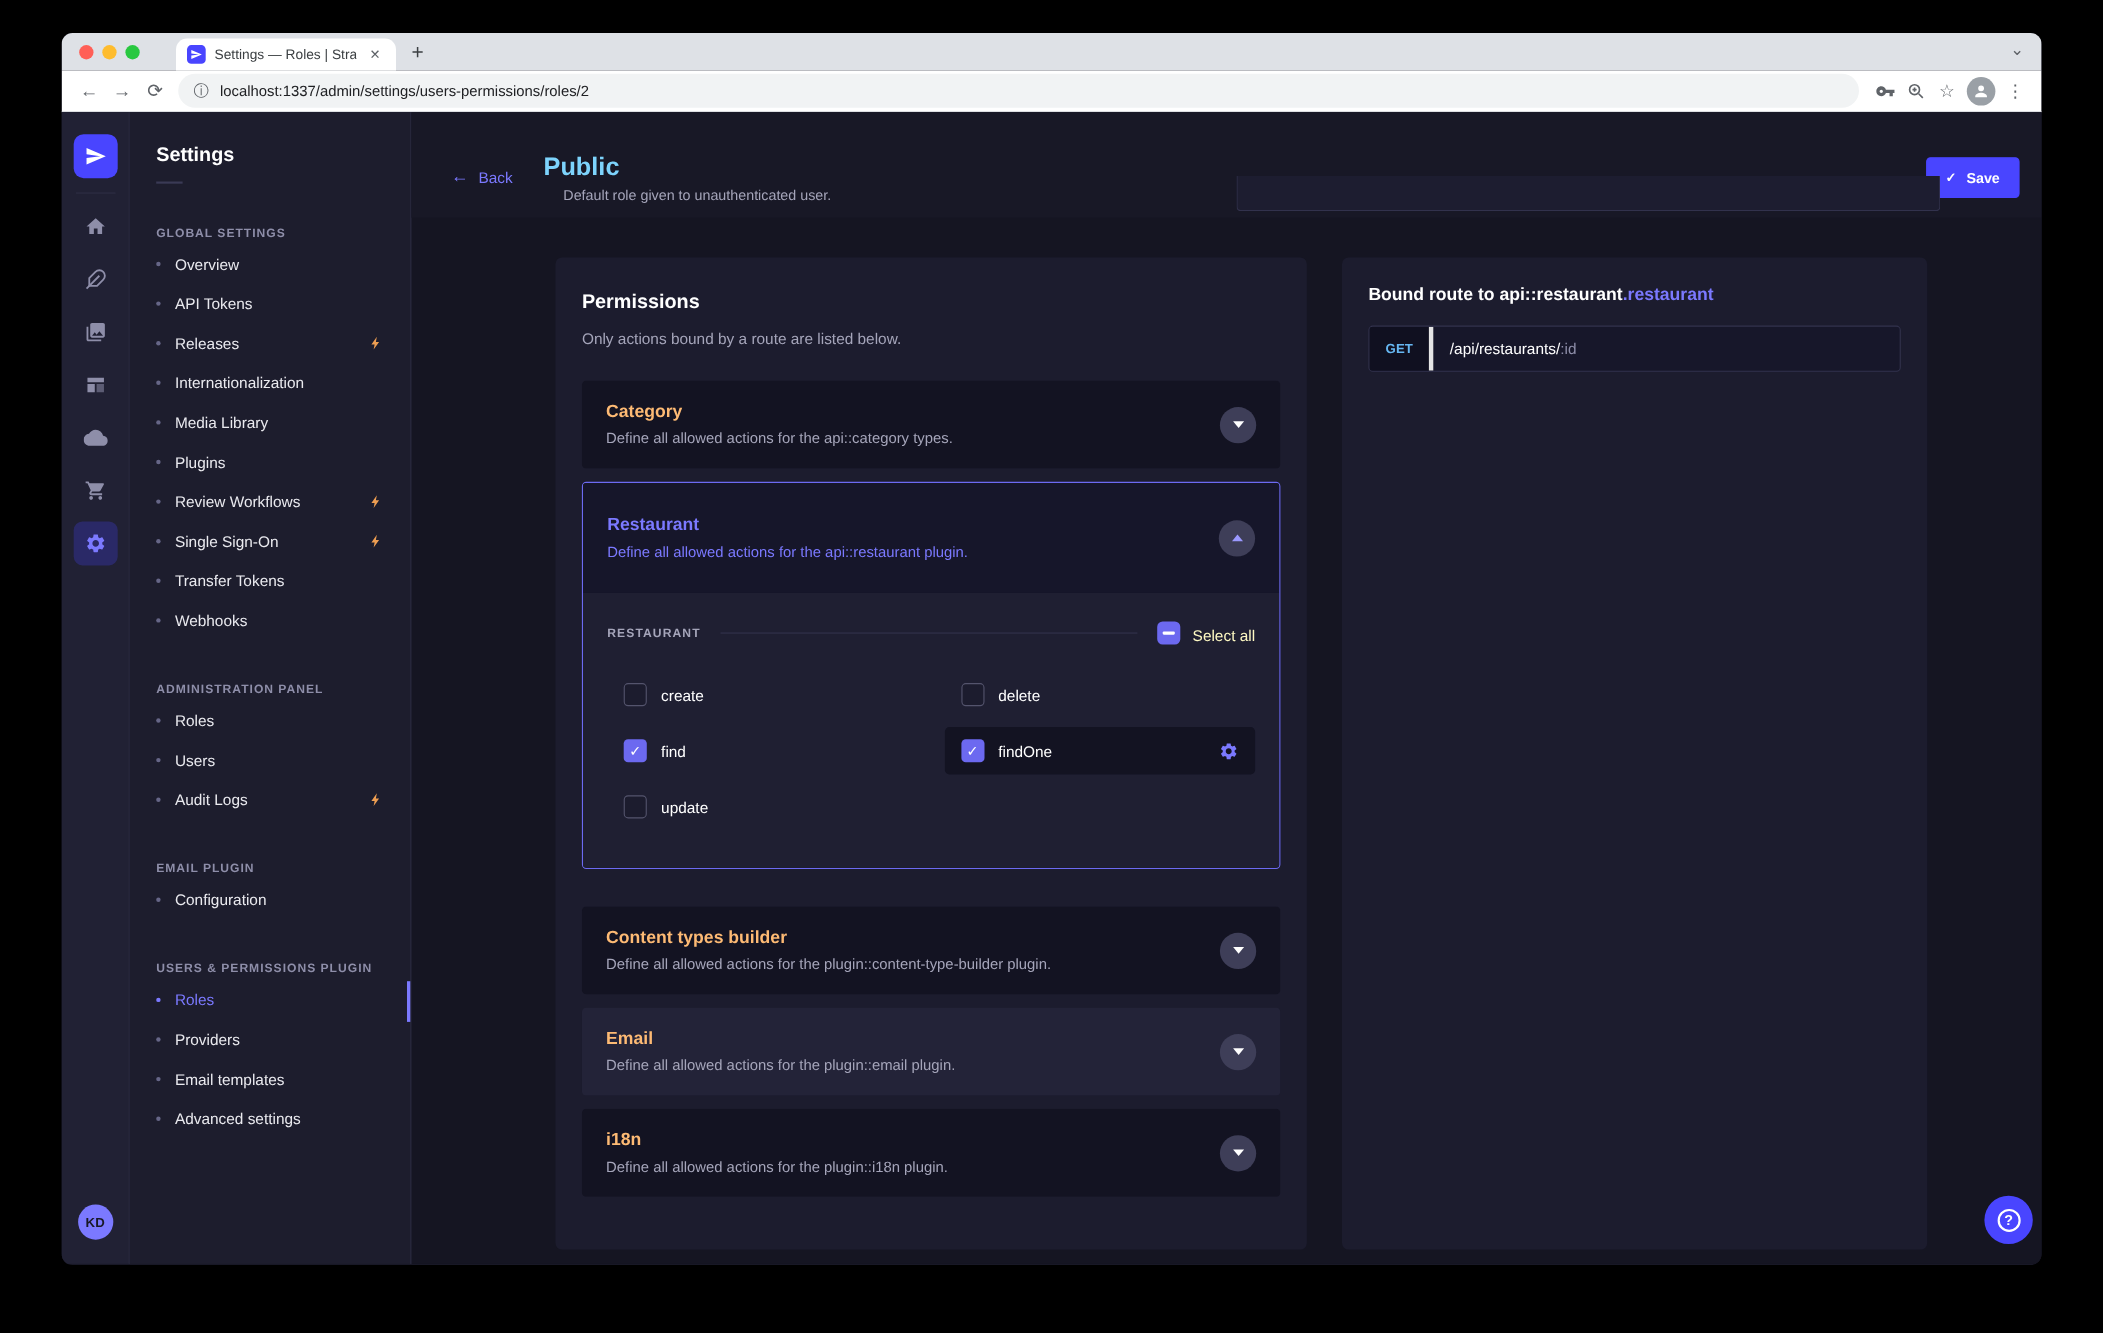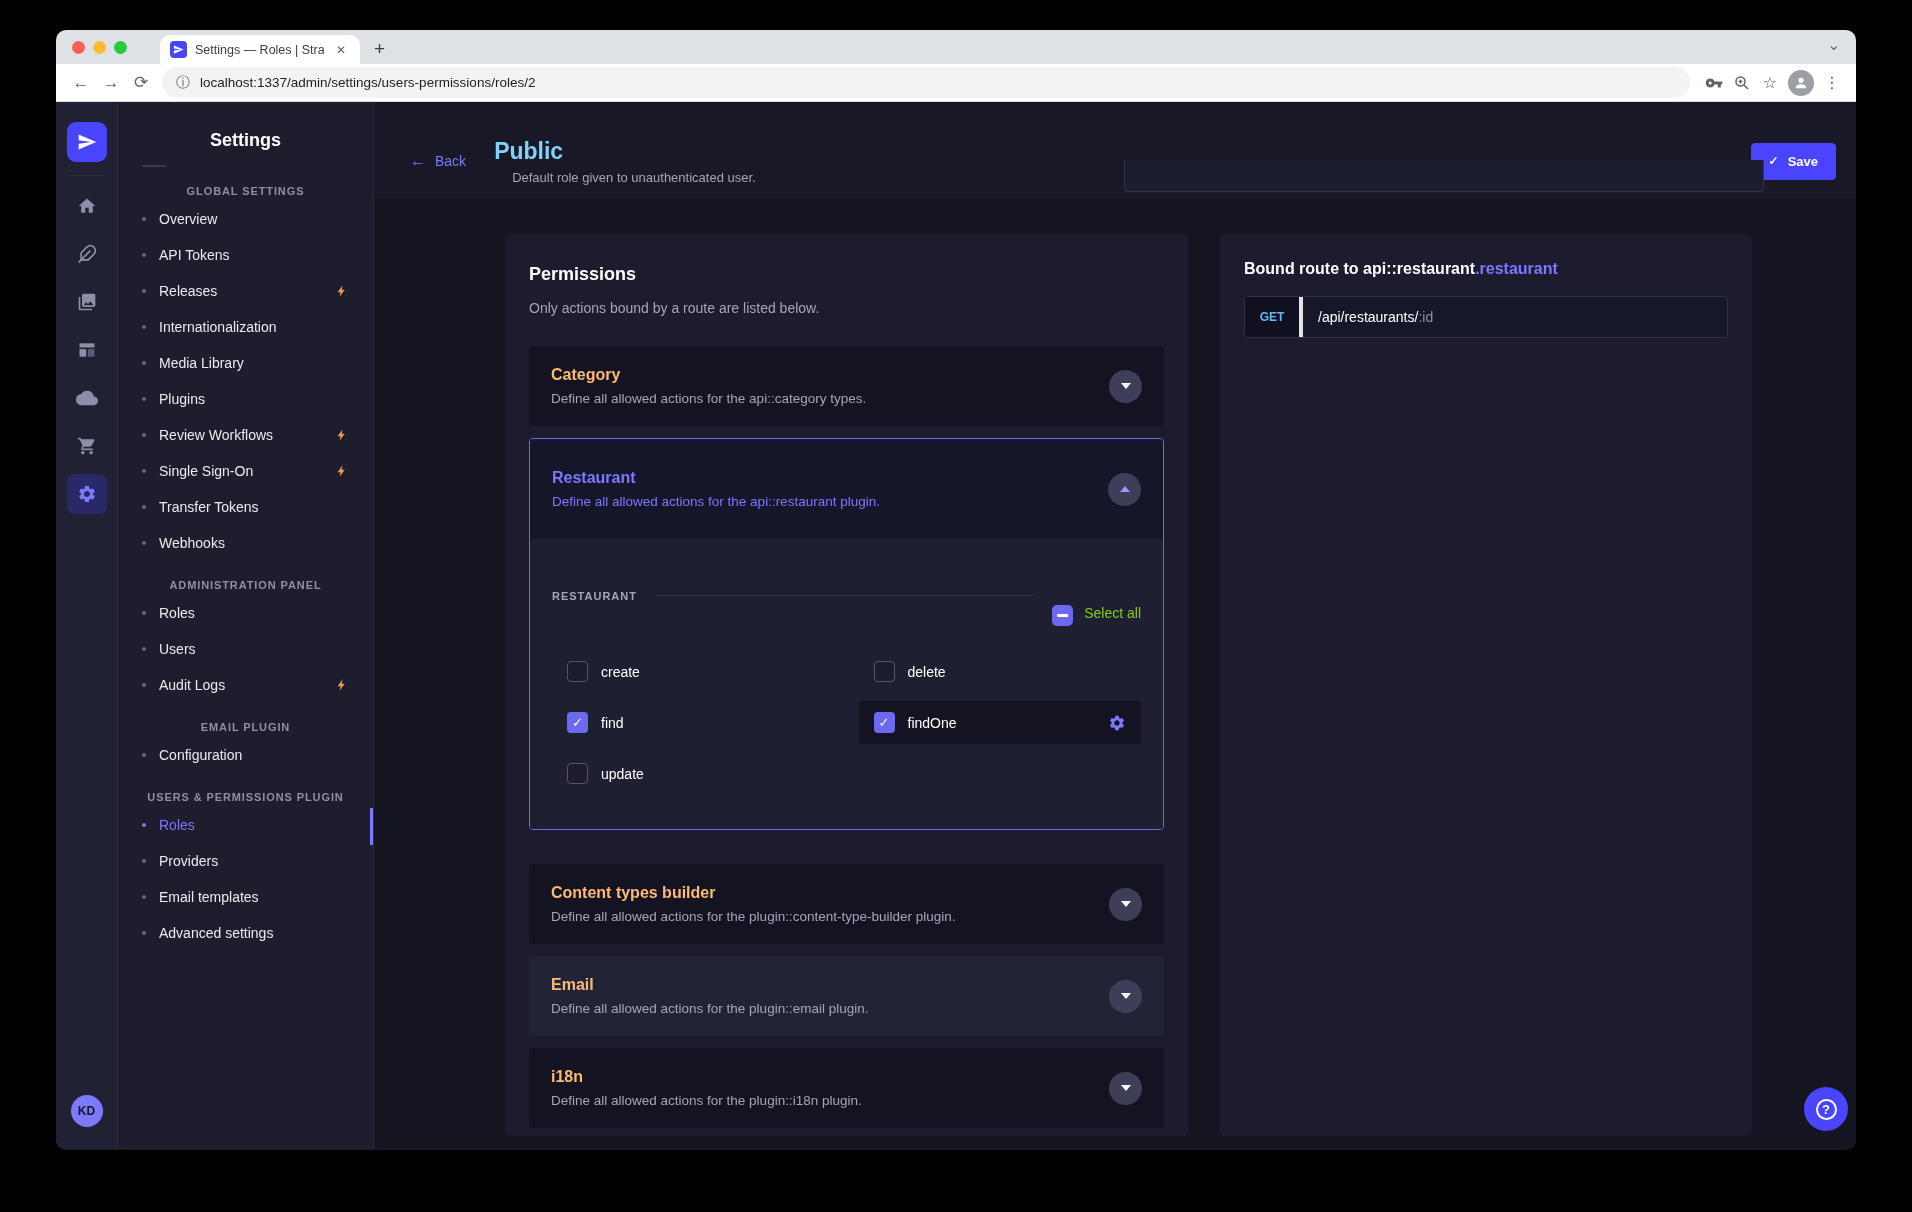--- a/index.html
+++ b/index.html
@@ -45,24 +45,24 @@
                align-items:center; justify-content:center; }
   .rail-rule { width:36px; height:1px; background:#2e2e45; margin:13px 0 10px; }
   .rail-btn { width:40px; height:40px; border-radius:8px; display:flex; align-items:center;
               justify-content:center; margin-bottom:8px; color:#8e8ea9; }
   .rail-btn.active { background:rgba(73,69,255,0.25); color:#7b79ff; }
   .rail-spacer { flex:1; }
   .rail-avatar { width:32px; height:32px; border-radius:50%; background:#7b79ff; color:#181826;
                  font-size:12px; font-weight:700; display:flex; align-items:center; justify-content:center; }
 
   .subnav { width:256px; background:#1d1d2d; border-right:1px solid #2b2b40; padding-top:28px;
-            flex:none; position:relative;text-align:center; }
+            flex:none; position:relative; }
   .subnav-title { margin:0 24px; font-size:18px; font-weight:700; color:#ffffff; }
   .subnav-rule { width:24px; height:2px; background:#3a3a55; margin:14px 24px 0; }
-  .subnav-section { margin-top:18px; }
+  .subnav-section { margin-top:39px; }
   .section-label { margin:0 24px 4px; font-size:11px; font-weight:700; color:#8e8ea9;
                    letter-spacing:0.9px; }
   .nav-item { display:flex; align-items:center; gap:13px; padding:10px 24px; font-size:14px;
               color:#eaeaef; position:relative; }
   .bullet { width:4px; height:4px; border-radius:50%; background:#666687; flex:none; }
   .nav-item.active { color:#7b79ff; }
   .nav-item.active .bullet { background:#7b79ff; }
   .bolt { margin-left:auto; }
   .active-edge { position:absolute; right:0; top:1px; width:3px; height:37px; background:#7b79ff; }
 
@@ -103,21 +103,21 @@
                 border-top:6.5px solid #ffffff; }
   .caret-up { width:0; height:0; border-left:5.5px solid transparent; border-right:5.5px solid transparent;
               border-bottom:6.5px solid #9b99ff; }
   .acc.selected { border:1px solid #6c6af2; margin-bottom:22px; }
   .acc.selected .acc-head { height:100px; background:#16162a; }
   .acc.selected .acc-title, .acc.selected .acc-desc { color:#7b79ff; }
   .acc-body { background:#1f1f32; padding:26px 22px 34px; }
   .res-row { display:flex; align-items:center; }
   .res-label { font-size:11px; font-weight:700; color:#a5a5ba; letter-spacing:1px; }
   .res-line { flex:1; height:1px; background:#32324d; margin:0 18px; }
-  .select-all { display:flex; align-items:flex-start; gap:11px; font-size:14px; color:#84cc16;margin-top:40px; }
+  .select-all { display:flex; align-items:flex-end; gap:11px; font-size:14px; color:#fef9c3; }
   .cb { width:21px; height:21px; border-radius:4px; flex:none; display:flex; align-items:center;
         justify-content:center; }
   .cb.un { border:1px solid #54546d; background:rgba(0,0,0,0.08); }
   .cb.checked { background:#6c69f0; color:#fff; font-size:13px; font-weight:700; }
   .cb.indeterminate { background:#6c69f0; border-radius:5px; }
   .cb.indeterminate::after { content:""; width:11px; height:2.5px; background:#fff; border-radius:1px; }
   .actions-grid { display:grid; grid-template-columns:1fr 1fr; column-gap:24px; row-gap:8px;
                   margin-top:24px; }
   .action { display:flex; align-items:center; gap:13px; height:43px; padding:0 15px;
             font-size:14px; color:#fff; border-radius:4px; }

